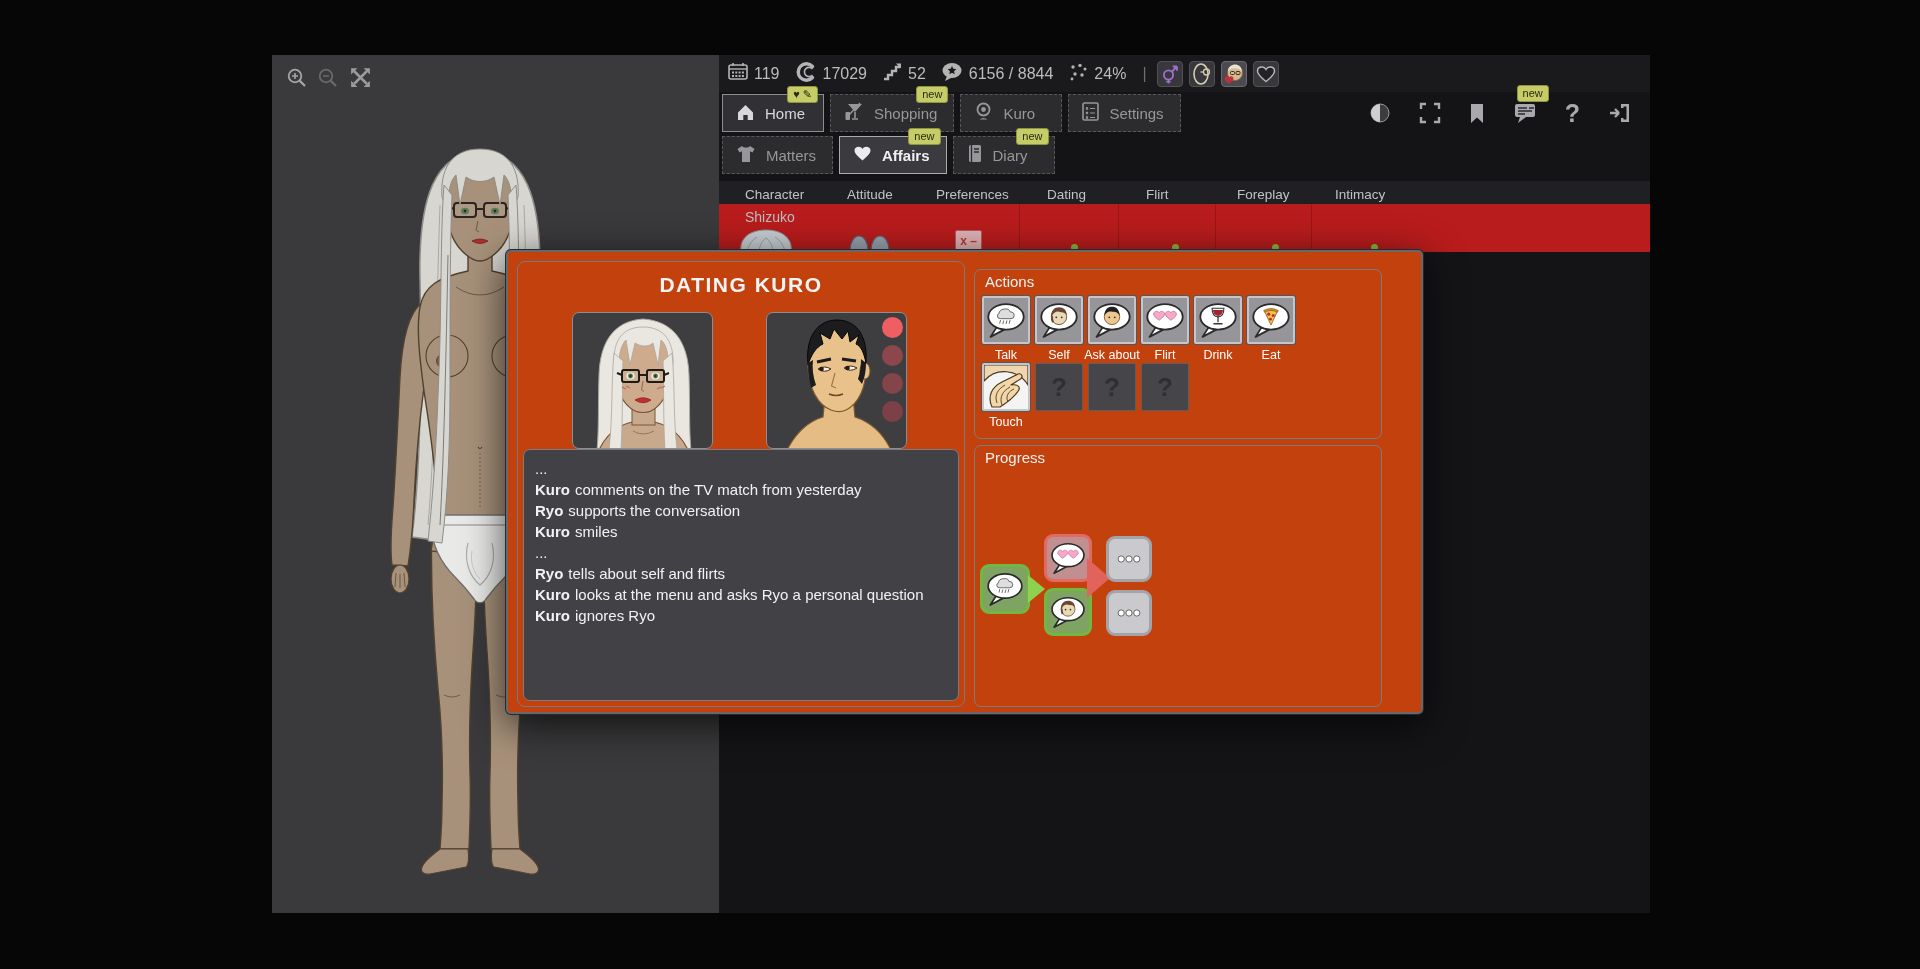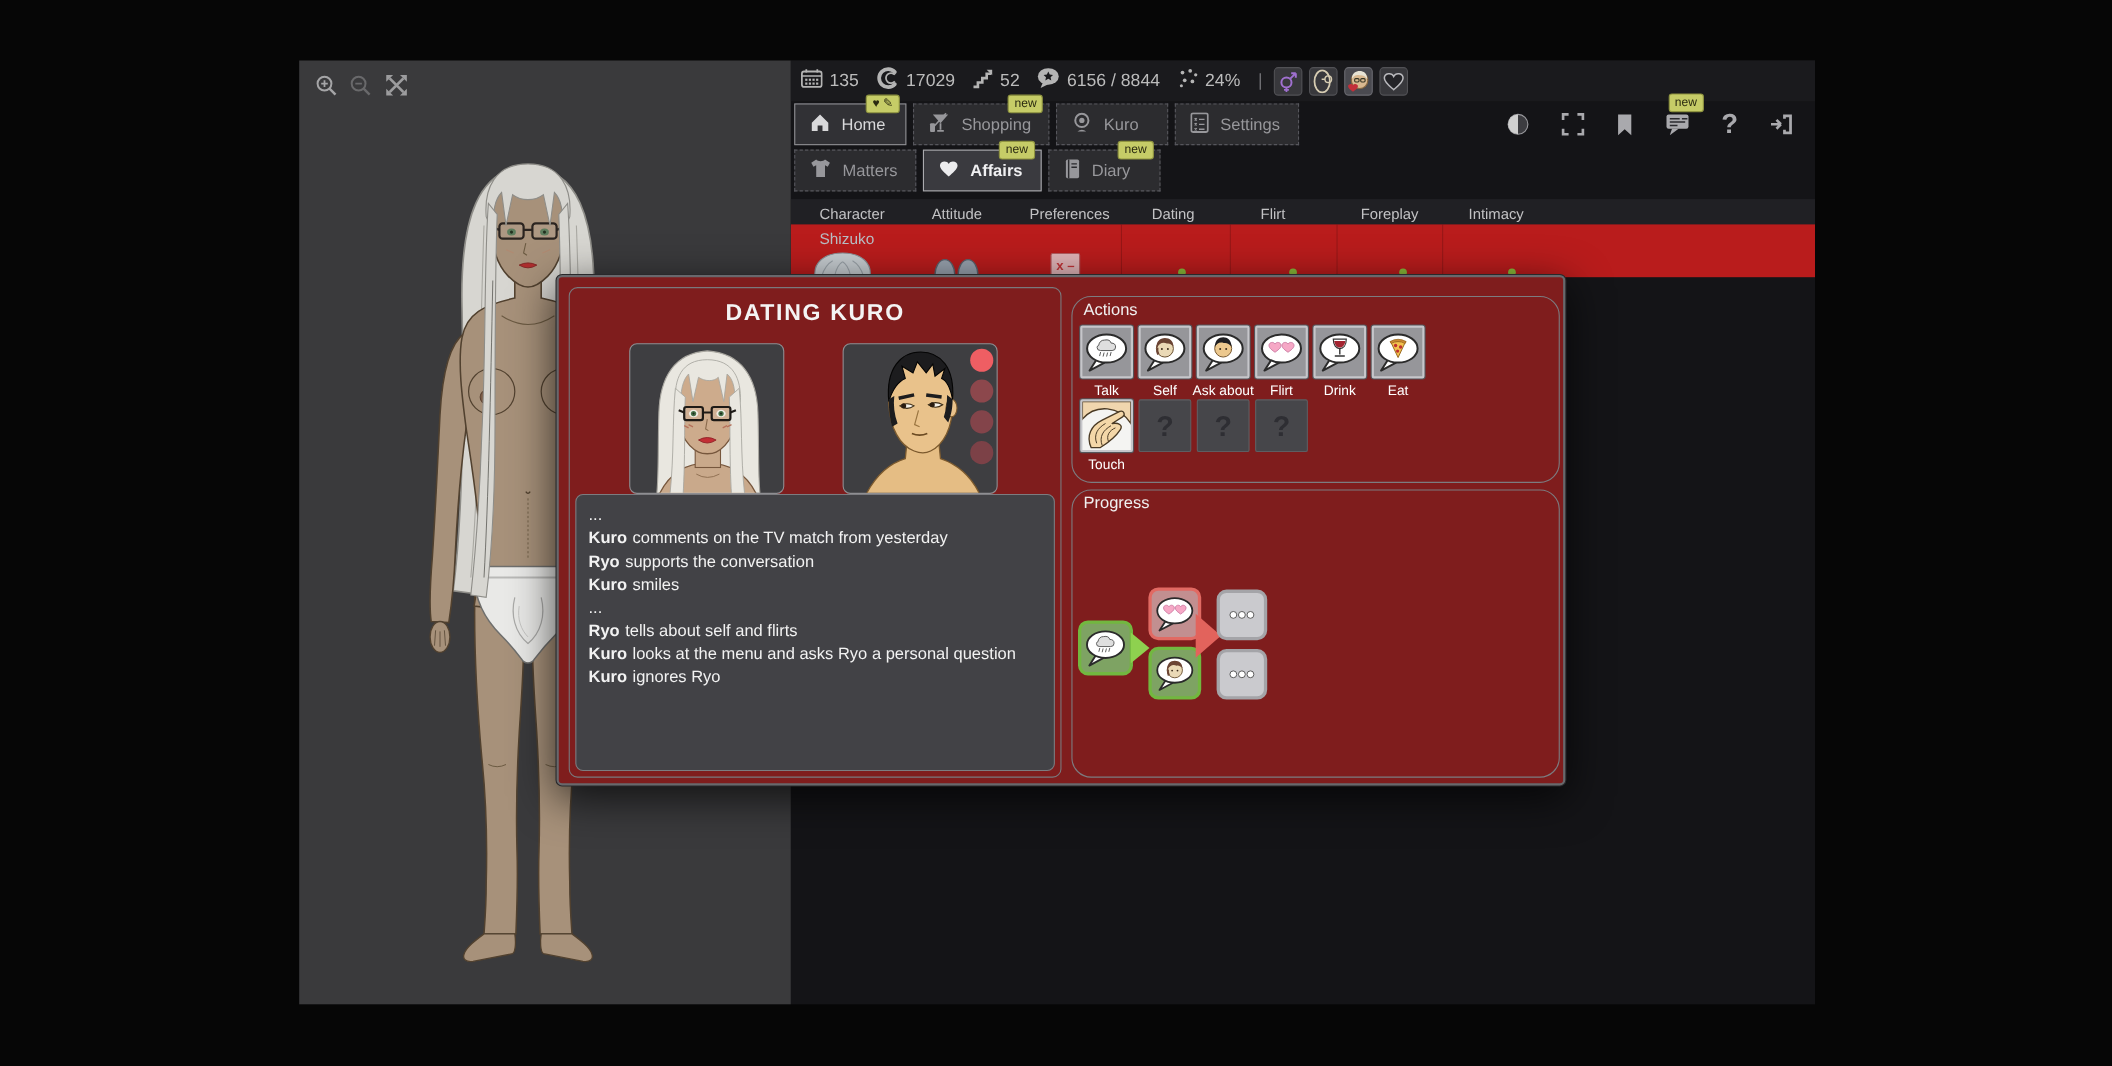--- a/index.html
+++ b/index.html
@@ -36,32 +36,32 @@
   .th{position:absolute;top:6px;font-size:13.5px;color:#c2c2c4;cursor:pointer}
   .th:nth-child(1){left:26px}.th:nth-child(2){left:128px}.th:nth-child(3){left:217px}
   .th:nth-child(4){left:328px}.th:nth-child(5){left:427px}.th:nth-child(6){left:518px}.th:nth-child(7){left:616px}
   .table-row{position:absolute;left:0;top:149px;width:931px;height:48px;background:#b91c1c;overflow:hidden;cursor:pointer}
   .row-name{position:absolute;left:26px;top:5px;font-size:14px;color:#b9bec4}
   .rowline{position:absolute;top:0;height:48px;width:1px;background:rgba(0,0,0,.18)}
   .gdot{position:absolute;top:40px;width:7px;height:7px;border-radius:50%;background:#8aba3a}
   .prefbox{position:absolute;left:236px;top:26px;width:27px;height:26px;background:#dfb3b6;border:1px solid #b25c60;border-radius:2px;color:#c03438;font-size:12px;font-weight:bold;text-align:center;line-height:20px}
 
   
-  .dialog{position:absolute;left:506px;top:250px;width:917px;height:464px;background:#7f1d1d;border:2px solid #68686c;border-radius:5px;box-shadow:0 0 0 1px #29292b,0 10px 40px rgba(0,0,0,.72);z-index:5}
+  .dialog{position:absolute;left:506px;top:250px;width:917px;height:464px;background:#c2410c;border:2px solid #68686c;border-radius:5px;box-shadow:0 0 0 1px #29292b,0 10px 40px rgba(0,0,0,.72);z-index:5}
   .dlg-left{position:absolute;left:9px;top:9px;width:448px;height:446px;border:1px solid #79797d;border-radius:8px}
   .dlg-title{position:absolute;left:0;top:11px;width:100%;text-align:center;font-size:21px;font-weight:bold;letter-spacing:1.5px;color:#f4f4f4}
   .portrait{position:absolute;top:50px;width:141px;height:137px;background:#3e3e41;border:1px solid #8e8e92;border-radius:7px;overflow:hidden}
   .portrait.ryo{left:54px}.portrait.kuro{left:248px}
   .pips{position:absolute;right:3px;top:4px;display:flex;flex-direction:column;gap:7px}
   .pip{width:21px;height:21px;border-radius:50%}
   .pip.p1{background:#ef5e63}.pip.p2{background:#8c474c}.pip.p3{background:#83444a}.pip.p4{background:#7c4147}
   .log{position:absolute;left:5px;top:187px;width:436px;height:252px;background:#424246;border:1px solid #7c7c80;border-radius:7px;padding:8px 11px;font-size:15px;line-height:21px;color:#f2f2f2;overflow:hidden}
   .log b:not(:empty){margin-right:5px}
 
-  .panel{position:absolute;left:466px;width:444px;border:1px solid #7c7c80;border-radius:18px}
+  .panel{position:absolute;left:466px;width:408px;border:1px solid #7c7c80;border-radius:7px}
   .panel.actions{top:17px;height:170px}
   .panel.progress{top:193px;height:262px}
   .panel-title{position:absolute;left:10px;top:3px;font-size:15px;color:#f0f0f0}
   .actrow{position:absolute;left:7px;display:flex;gap:5px}
   .actrow.r1{top:26px}.actrow.r2{top:93px}
   .action{display:flex;flex-direction:column;align-items:center;width:48px}
   .abtn{width:48px;height:48px;background:#96969a;border:2px solid #c6c6ca;box-shadow:0 0 0 1px #55555a;border-radius:2px;display:flex;align-items:center;justify-content:center;cursor:pointer}
   .abtn.touch{background:#f4f4f2}
   .abtn.locked{background:#46464a;border:1px solid #5e5e62;box-shadow:none;cursor:default}
   .qmark{font-size:26px;font-weight:bold;color:#2e2e33}
@@ -238,21 +238,21 @@
               <rect x="7.3" y="9.5" width="2" height="2"></rect>
               <rect x="10.6" y="9.5" width="2" height="2"></rect>
               <rect x="13.9" y="9.5" width="2" height="2"></rect>
               <rect x="4" y="13" width="2" height="2"></rect>
               <rect x="7.3" y="13" width="2" height="2"></rect>
               <rect x="10.6" y="13" width="2" height="2"></rect>
               <rect x="13.9" y="13" width="2" height="2"></rect>
             </g>
           </svg>
       </span>
-      <span class="statnum">135</span>
+      <span class="statnum">119</span>
       <span>
         <svg width="22" height="22" viewBox="0 0 22 22">
             <path d="M17.5,5.5 A8.2,8.2 0 1 0 17.5,16.5" fill="none" stroke="#b4b4b4" stroke-width="3.4" stroke-linecap="round"></path>
             <path d="M17.5,8 A4.6,4.6 0 1 0 17.5,14" fill="none" stroke="#b4b4b4" stroke-width="1.6"></path>
           </svg>
       </span>
       <span class="statnum">17029</span>
       <span>
         <svg width="20" height="19" viewBox="0 0 20 19">
             <path d="M2,17 h4 v-4 h4 v-4 h4 v-4 h4" fill="none" stroke="#b4b4b4" stroke-width="2.4"></path>

